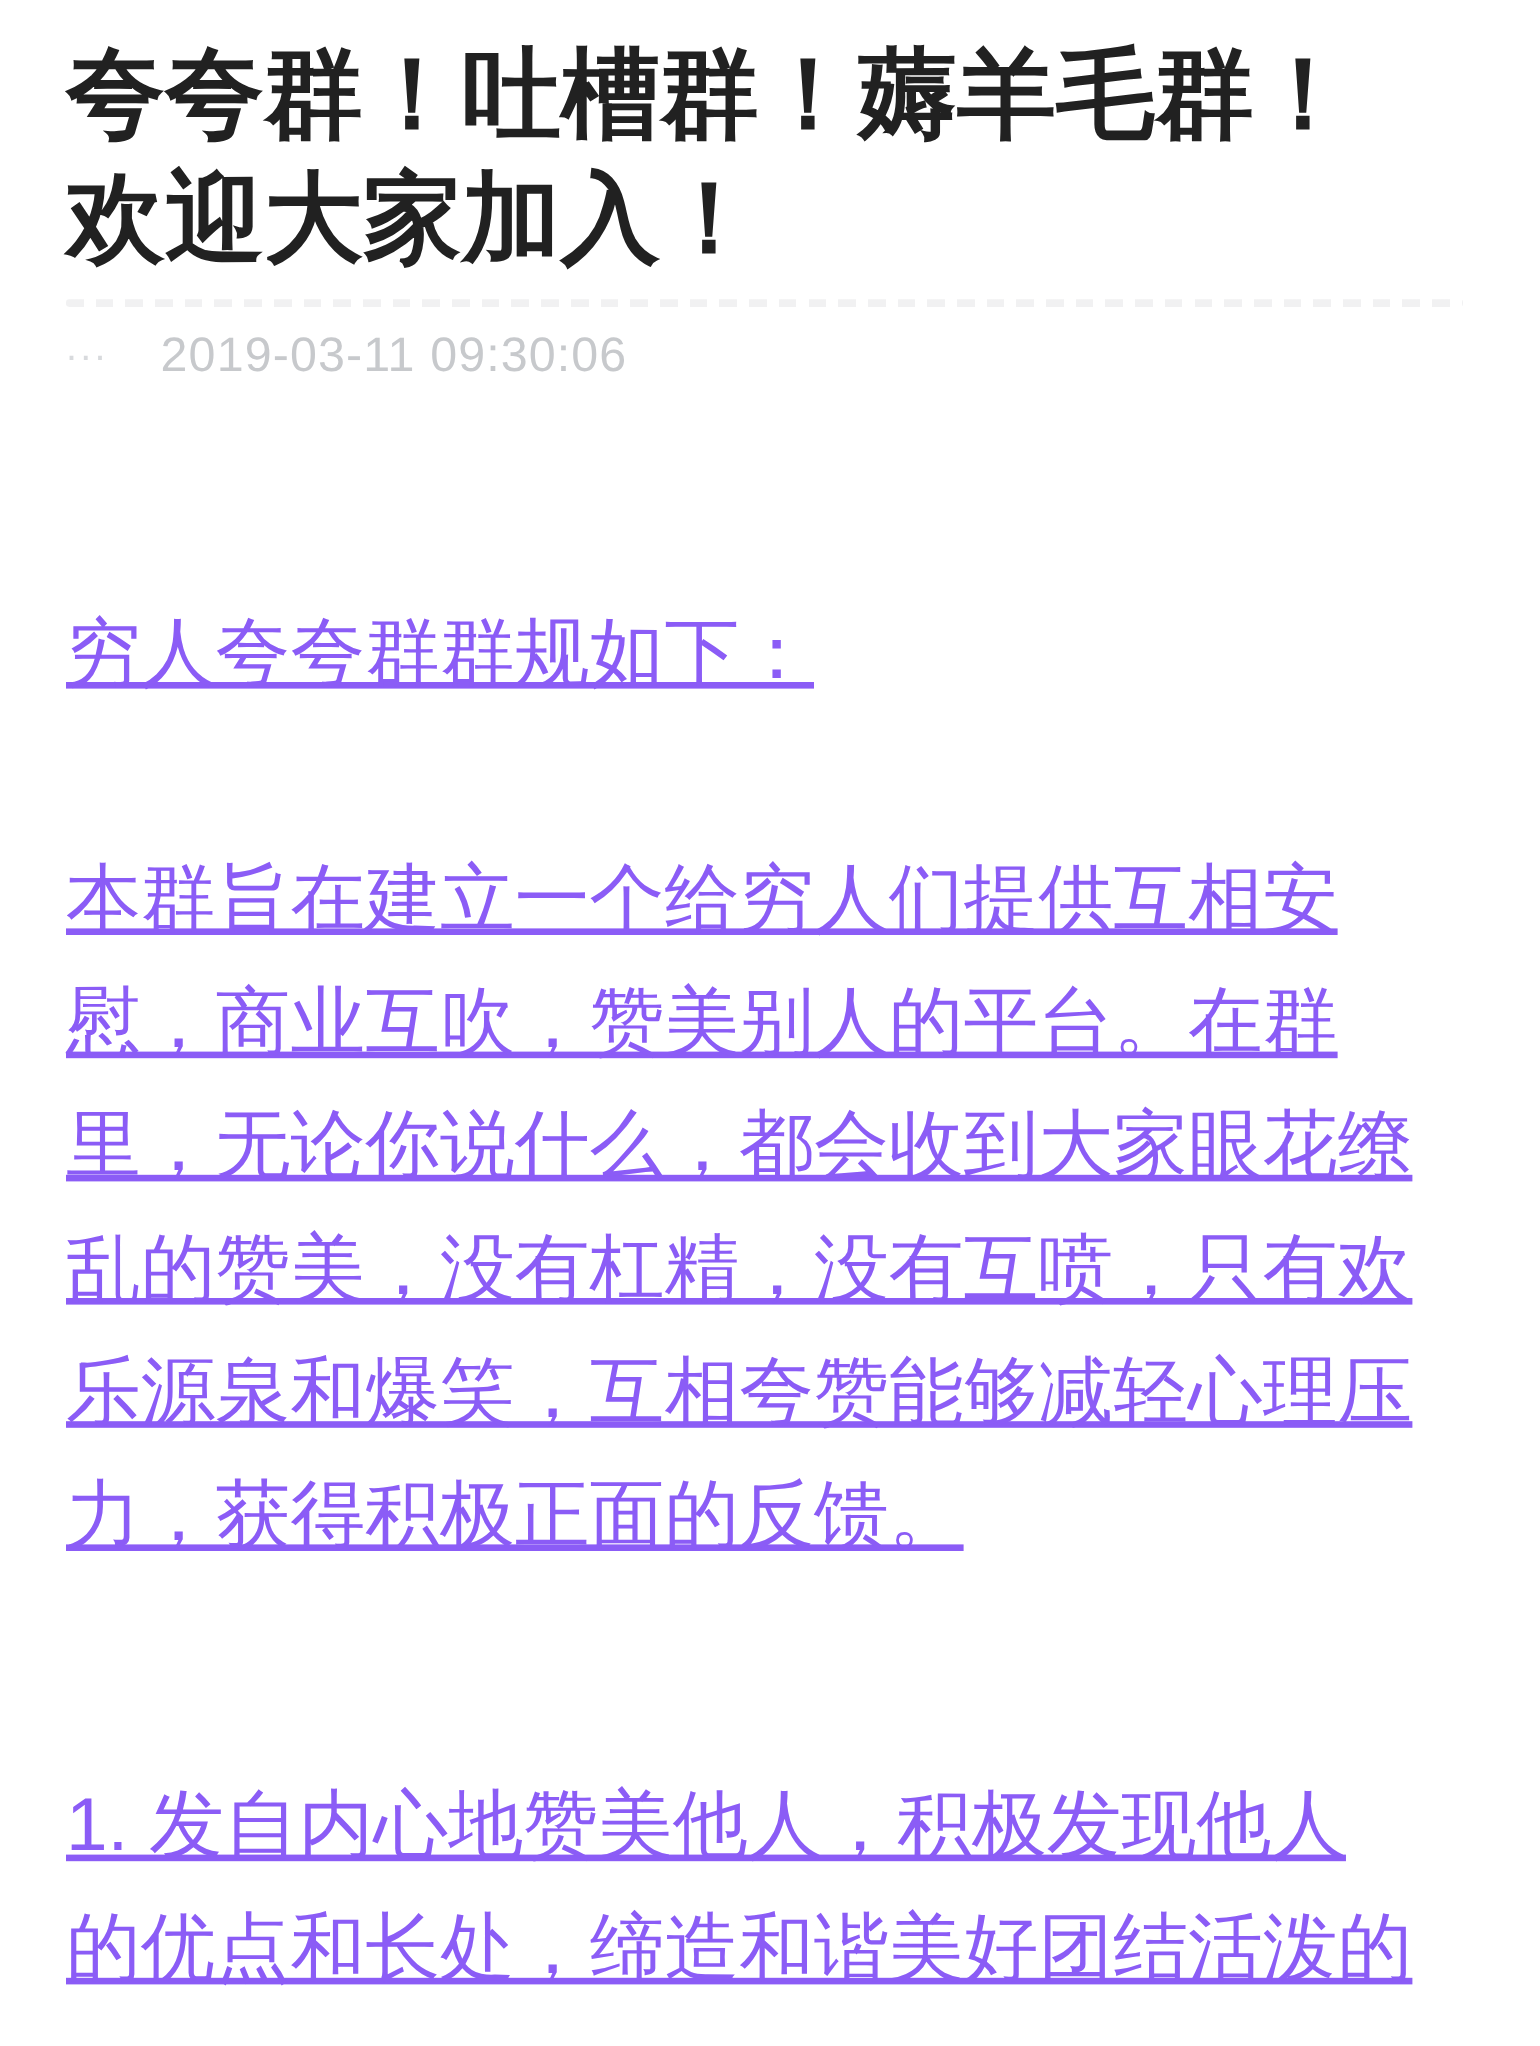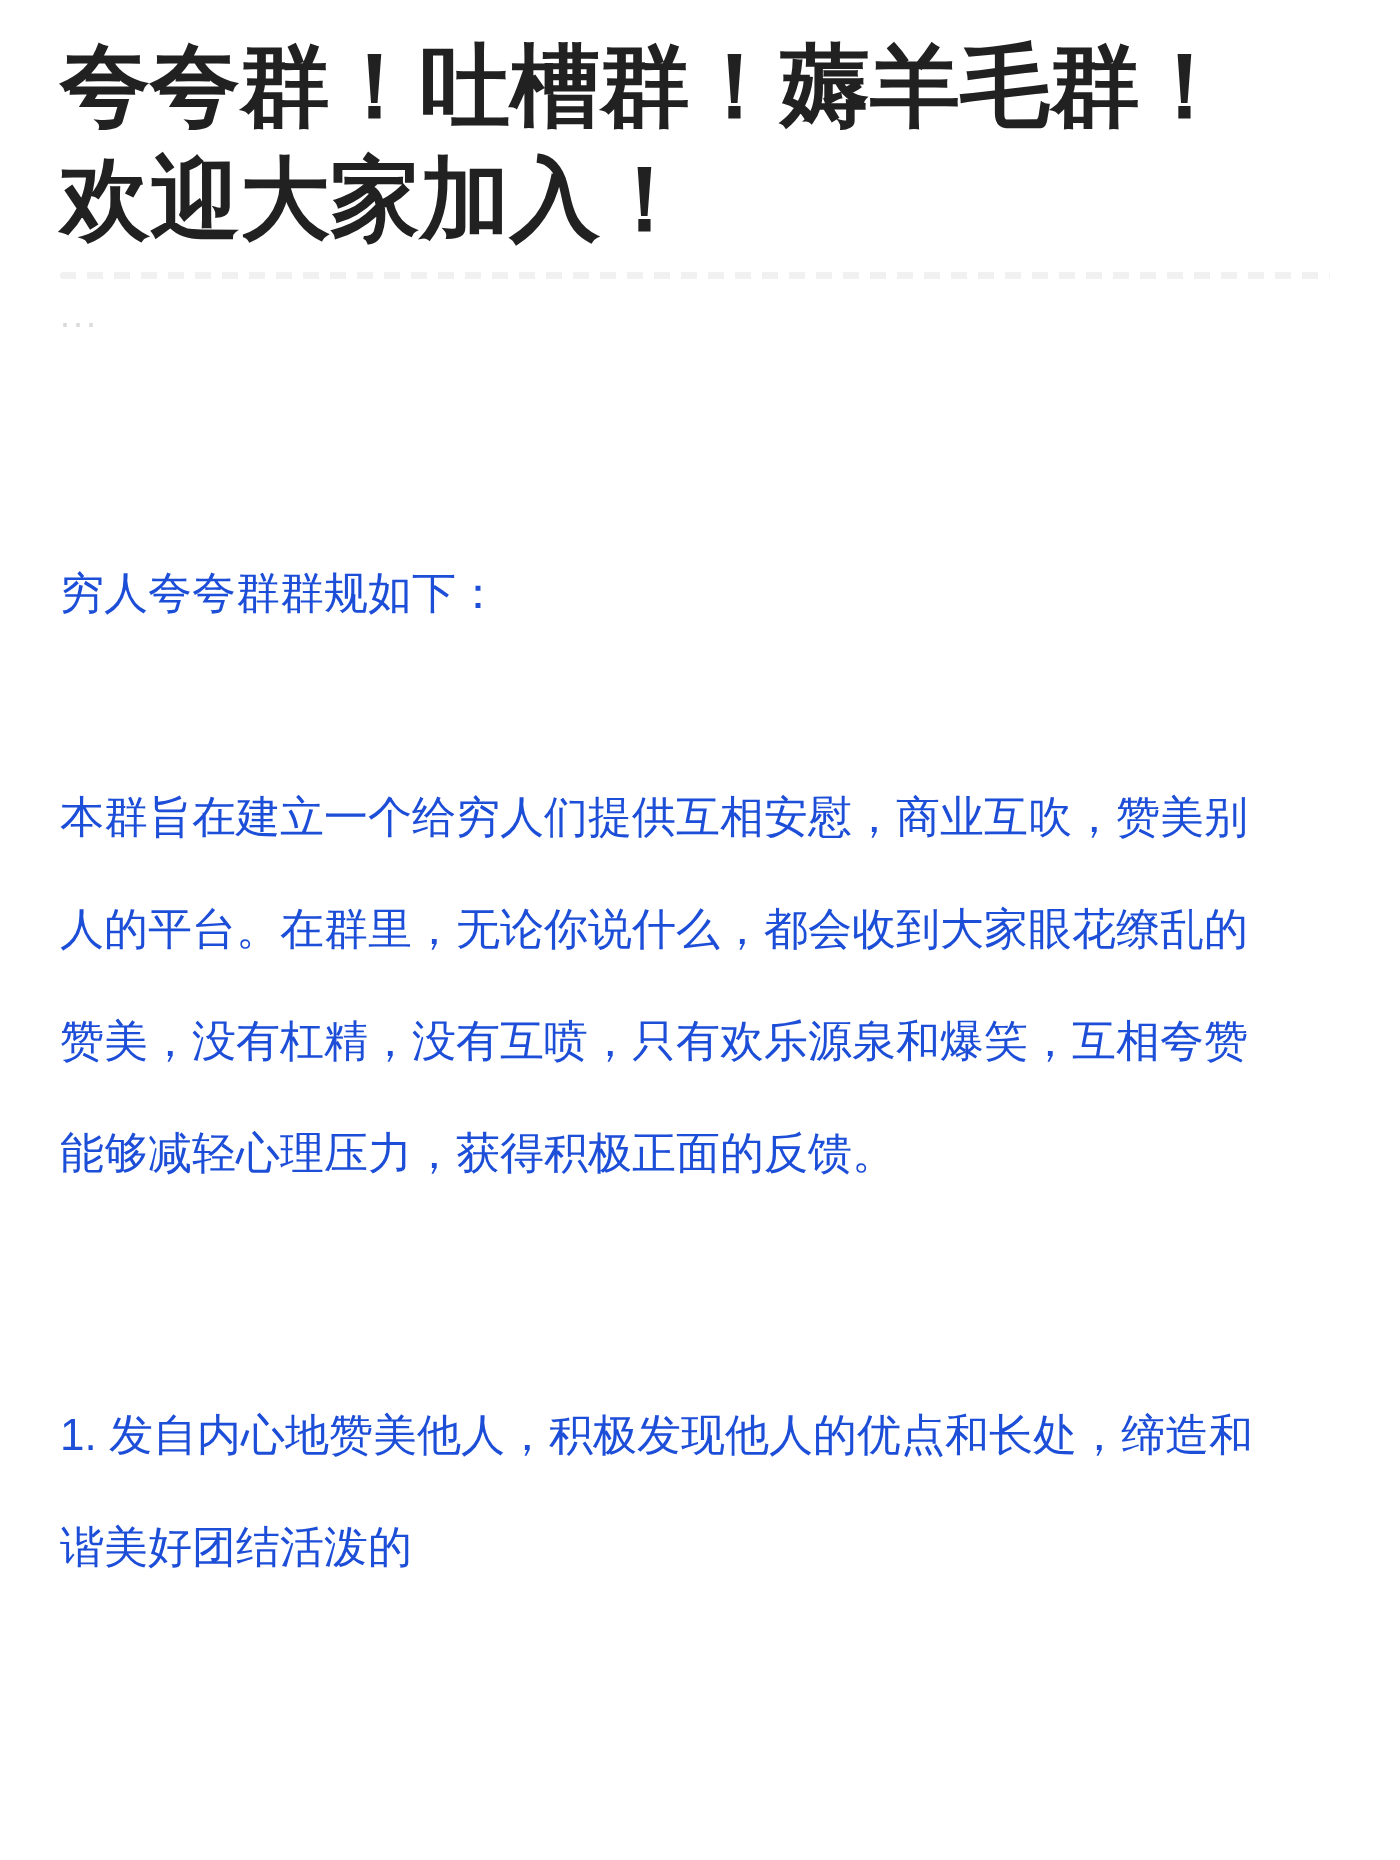--- a/index.html
+++ b/index.html
@@ -62,23 +62,24 @@
       transform: translateY(-8px);
     }
     .timestamp {
       color: #c7c9cc;
       font-size: 44px;
       line-height: 48px;
       letter-spacing: 1px;
       margin-left: 24px;
     }
     .body-text {
-      color: #1d4ed8;
-      font-size: 44px;
+      color: #8b5cf6;
+      font-size: 68px;
       line-height: 112px;
+      text-decoration: underline;
     }
     .intro {
       margin: 190px 0 0 0;
     }
     .para {
       margin: 112px 0 0 0;
     }
     .rules {
       margin: 170px 0 0 0;
     }
@@ -89,20 +90,21 @@
 
 <div class="page">
   <div class="article">
 
     <h1 class="title">夸夸群！吐槽群！薅羊毛群！欢迎大家加入！</h1>
 
     <div class="blur-artifact"></div>
 
     <div class="meta">
       <span class="author-dots">...</span>
+      <span class="timestamp">2019-03-11 09:30:06</span>
     </div>
 
     <p class="body-text intro">穷人夸夸群群规如下：</p>
 
     <p class="body-text para">本群旨在建立一个给穷人们提供互相安慰，商业互吹，赞美别人的平台。在群里，无论你说什么，都会收到大家眼花缭乱的赞美，没有杠精，没有互喷，只有欢乐源泉和爆笑，互相夸赞能够减轻心理压力，获得积极正面的反馈。</p>
 
     <p class="body-text rules">1. 发自内心地赞美他人，积极发现他人的优点和长处，缔造和谐美好团结活泼的</p>
 
   </div>
 </div>

